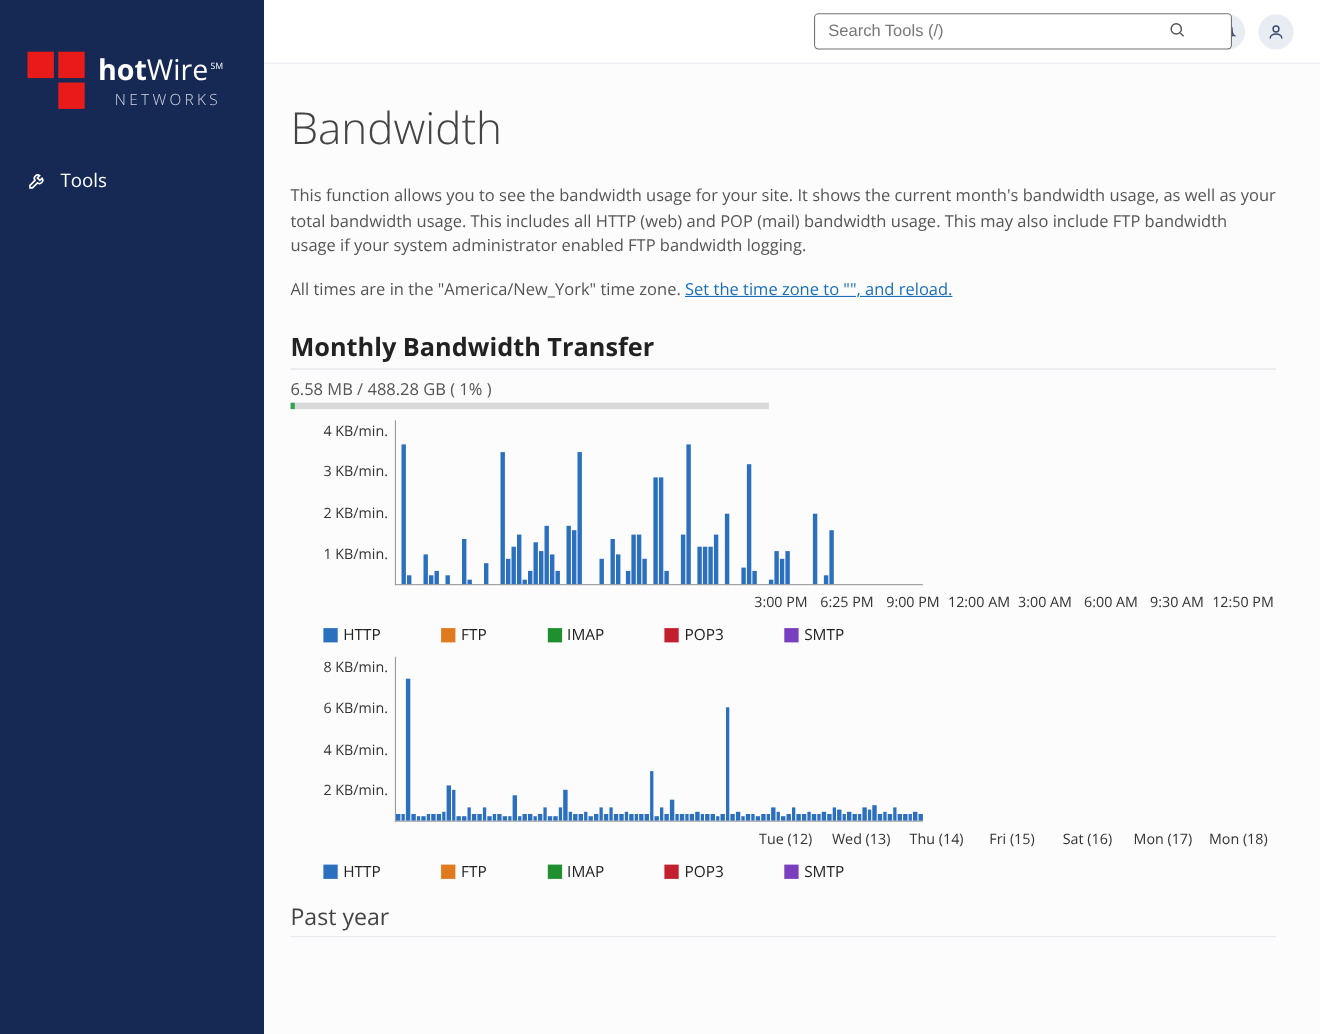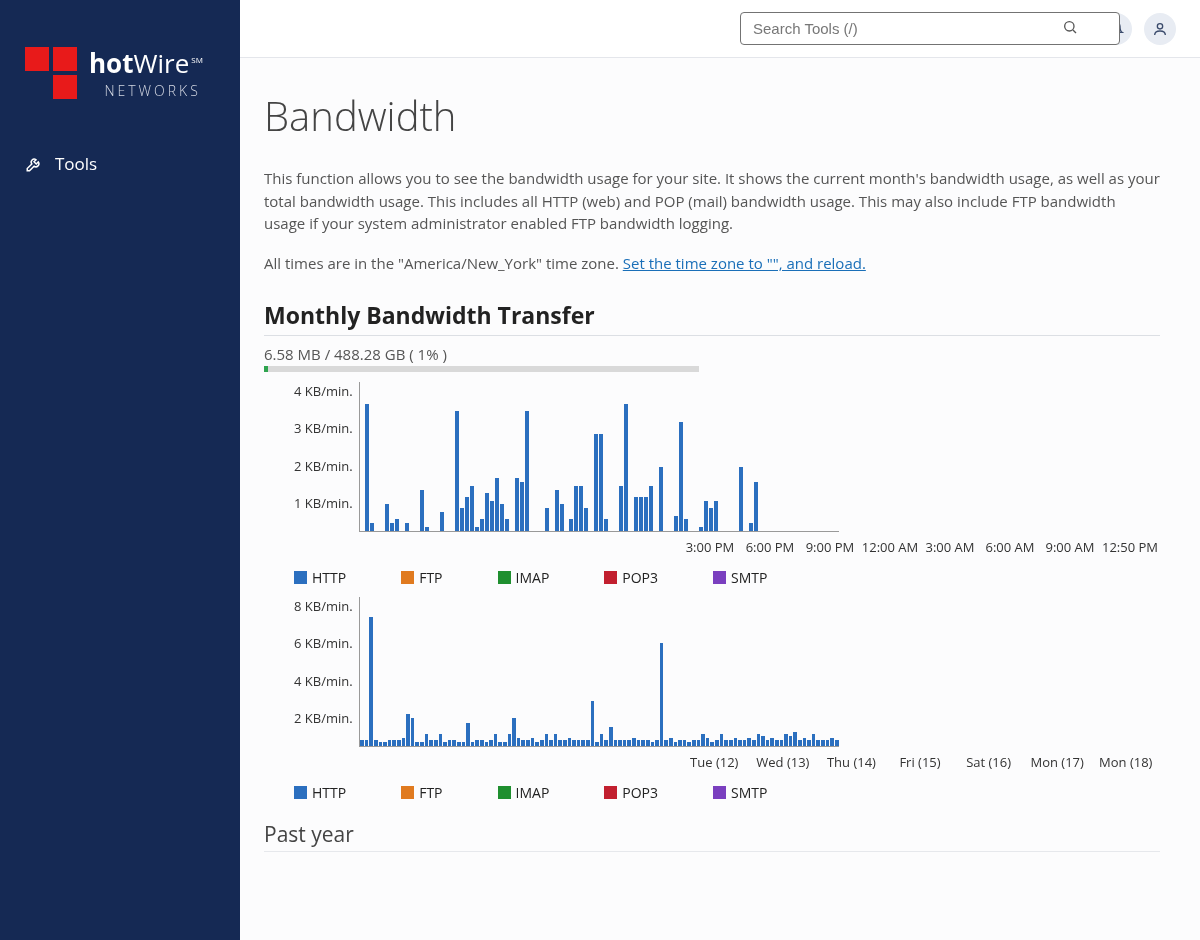--- a/index.html
+++ b/index.html
@@ -217,26 +217,26 @@
                 <div class="bar" style="height: 0%;"></div>
                 <div class="bar" style="height: 0%;"></div>
                 <div class="bar" style="height: 0%;"></div>
                 <div class="bar" style="height: 0%;"></div>
                 <div class="bar" style="height: 0%;"></div>
               </div>
           </div>
         </div>
         <div class="x-axis" id="x24" style="width:480px;margin-left:auto;">
             <span>3:00 PM</span>
-            <span>6:00 PM</span>
+            <span>6:25 PM</span>
             <span>9:00 PM</span>
             <span>12:00 AM</span>
             <span>3:00 AM</span>
             <span>6:00 AM</span>
-            <span>9:00 AM</span>
+            <span>9:30 AM</span>
             <span>12:50 PM</span>
           </div>
       </div>
       <div class="legend" id="legend24">
           <div class="legend-item">
             <span class="swatch" style="background: rgb(43, 111, 191);"></span>
             <span>HTTP</span>
           </div>
           <div class="legend-item">
             <span class="swatch" style="background: rgb(224, 122, 31);"></span>

